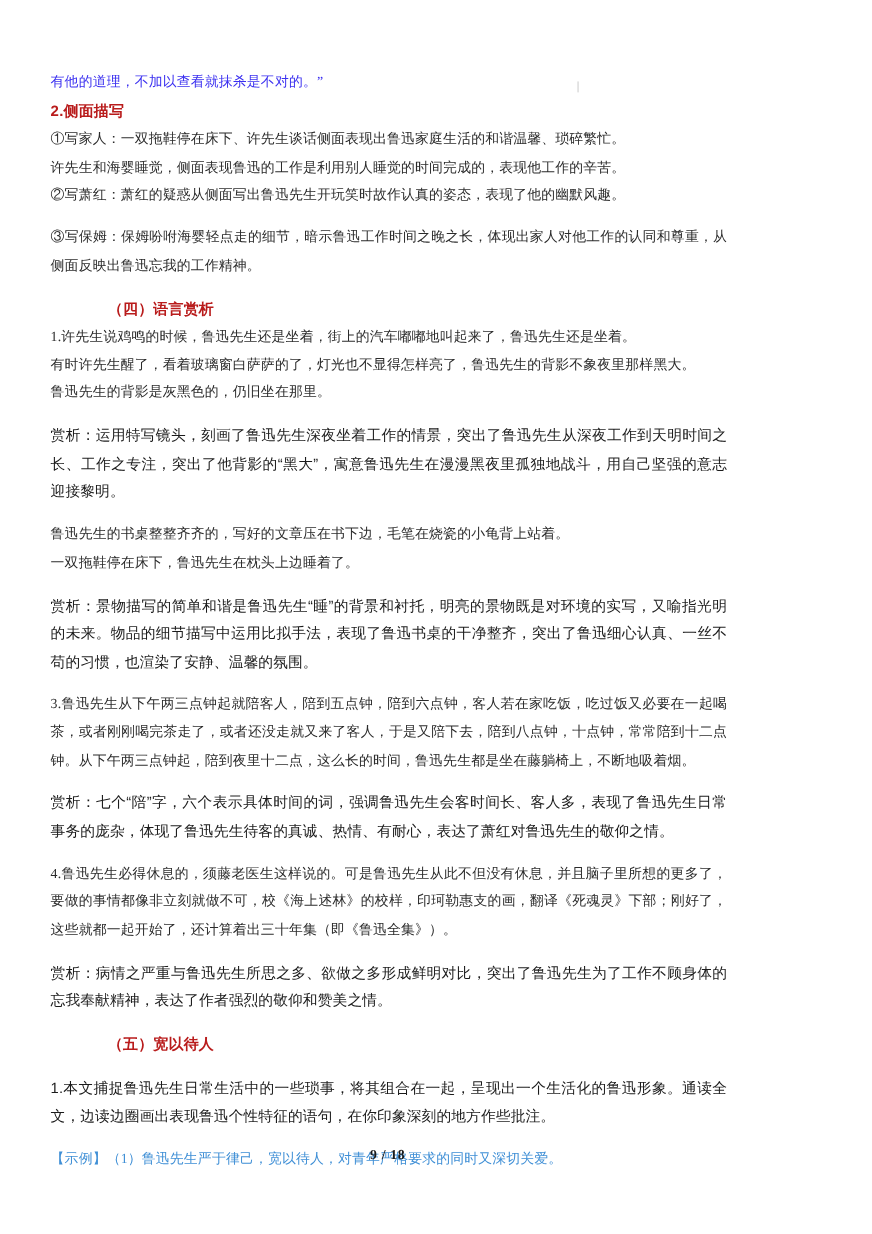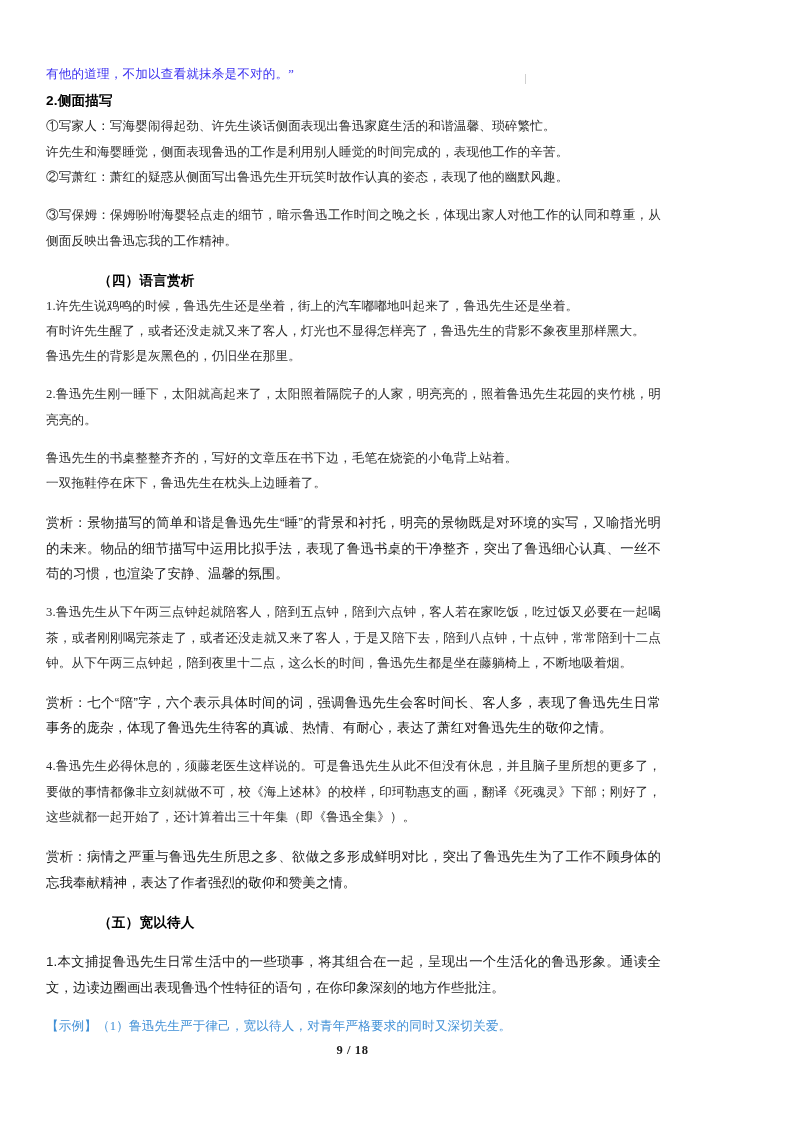--- a/index.html
+++ b/index.html
@@ -57,21 +57,21 @@
     color: #1b1b1b;
     letter-spacing: 0.1px;
   }
 
   
   .heading {
     font-family: "Liberation Sans", "DejaVu Sans", sans-serif;
     font-size: 13.6px;
     font-weight: bold;
     line-height: 27px;
-    color: #000000;
+    color: #b91c1c;
     letter-spacing: 0.2px;
     margin: 0;
     white-space: nowrap;
   }
   .heading.indent {
     padding-left: 7px;
     margin-left: 45px;
   }
 
   
@@ -109,32 +109,32 @@
 <body>
 
 <div class="page">
 
   <div class="caret-mark"></div>
 
   <p class="line kai blue">有他的道理，不加以查看就抹杀是不对的。”</p>
 
   <h2 class="heading">2.侧面描写</h2>
 
-  <p class="line kai">①写家人：写海婴闹得起劲、许先生谈话侧面表现出鲁迅家庭生活的和谐温馨、琐碎繁忙。</p>
+  <p class="line kai">①写家人：一双拖鞋停在床下、许先生谈话侧面表现出鲁迅家庭生活的和谐温馨、琐碎繁忙。</p>
   <p class="line kai">许先生和海婴睡觉，侧面表现鲁迅的工作是利用别人睡觉的时间完成的，表现他工作的辛苦。</p>
   <p class="line kai">②写萧红：萧红的疑惑从侧面写出鲁迅先生开玩笑时故作认真的姿态，表现了他的幽默风趣。</p>
   <p class="kai para">③写保姆：保姆吩咐海婴轻点走的细节，暗示鲁迅工作时间之晚之长，体现出家人对他工作的认同和尊重，从侧面反映出鲁迅忘我的工作精神。</p>
 
   <h2 class="heading indent">（四）语言赏析</h2>
 
   <p class="line kai">1.许先生说鸡鸣的时候，鲁迅先生还是坐着，街上的汽车嘟嘟地叫起来了，鲁迅先生还是坐着。</p>
-  <p class="line kai">有时许先生醒了，或者还没走就又来了客人，灯光也不显得怎样亮了，鲁迅先生的背影不象夜里那样黑大。</p>
+  <p class="line kai">有时许先生醒了，看着玻璃窗白萨萨的了，灯光也不显得怎样亮了，鲁迅先生的背影不象夜里那样黑大。</p>
   <p class="line kai">鲁迅先生的背影是灰黑色的，仍旧坐在那里。</p>
+  <p class="hei para">赏析：运用特写镜头，刻画了鲁迅先生深夜坐着工作的情景，突出了鲁迅先生从深夜工作到天明时间之长、工作之专注，突出了他背影的“黑大”，寓意鲁迅先生在漫漫黑夜里孤独地战斗，用自己坚强的意志迎接黎明。</p>
 
-  <p class="kai para">2.鲁迅先生刚一睡下，太阳就高起来了，太阳照着隔院子的人家，明亮亮的，照着鲁迅先生花园的夹竹桃，明亮亮的。</p>
   <p class="line kai">鲁迅先生的书桌整整齐齐的，写好的文章压在书下边，毛笔在烧瓷的小龟背上站着。</p>
   <p class="line kai">一双拖鞋停在床下，鲁迅先生在枕头上边睡着了。</p>
   <p class="hei para">赏析：景物描写的简单和谐是鲁迅先生“睡”的背景和衬托，明亮的景物既是对环境的实写，又喻指光明的未来。物品的细节描写中运用比拟手法，表现了鲁迅书桌的干净整齐，突出了鲁迅细心认真、一丝不苟的习惯，也渲染了安静、温馨的氛围。</p>
 
   <p class="kai para">3.鲁迅先生从下午两三点钟起就陪客人，陪到五点钟，陪到六点钟，客人若在家吃饭，吃过饭又必要在一起喝茶，或者刚刚喝完茶走了，或者还没走就又来了客人，于是又陪下去，陪到八点钟，十点钟，常常陪到十二点钟。从下午两三点钟起，陪到夜里十二点，这么长的时间，鲁迅先生都是坐在藤躺椅上，不断地吸着烟。</p>
   <p class="hei para">赏析：七个“陪”字，六个表示具体时间的词，强调鲁迅先生会客时间长、客人多，表现了鲁迅先生日常事务的庞杂，体现了鲁迅先生待客的真诚、热情、有耐心，表达了萧红对鲁迅先生的敬仰之情。</p>
 
   <p class="kai para">4.鲁迅先生必得休息的，须藤老医生这样说的。可是鲁迅先生从此不但没有休息，并且脑子里所想的更多了，要做的事情都像非立刻就做不可，校《海上述林》的校样，印珂勒惠支的画，翻译《死魂灵》下部；刚好了，这些就都一起开始了，还计算着出三十年集（即《鲁迅全集》）。</p>
   <p class="hei para">赏析：病情之严重与鲁迅先生所思之多、欲做之多形成鲜明对比，突出了鲁迅先生为了工作不顾身体的忘我奉献精神，表达了作者强烈的敬仰和赞美之情。</p>
 

